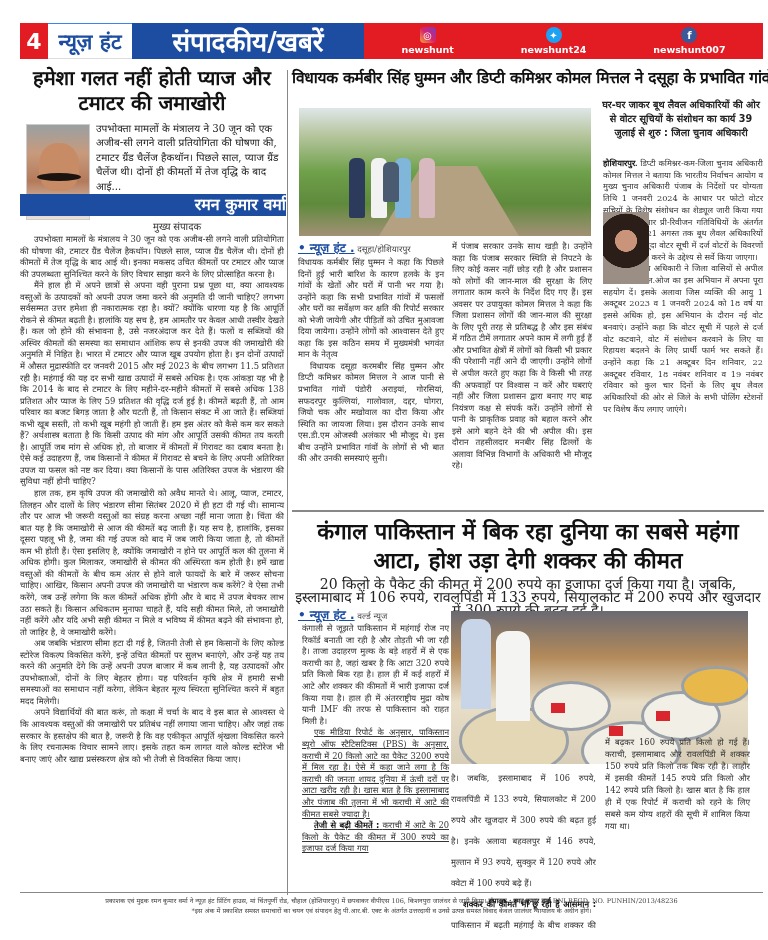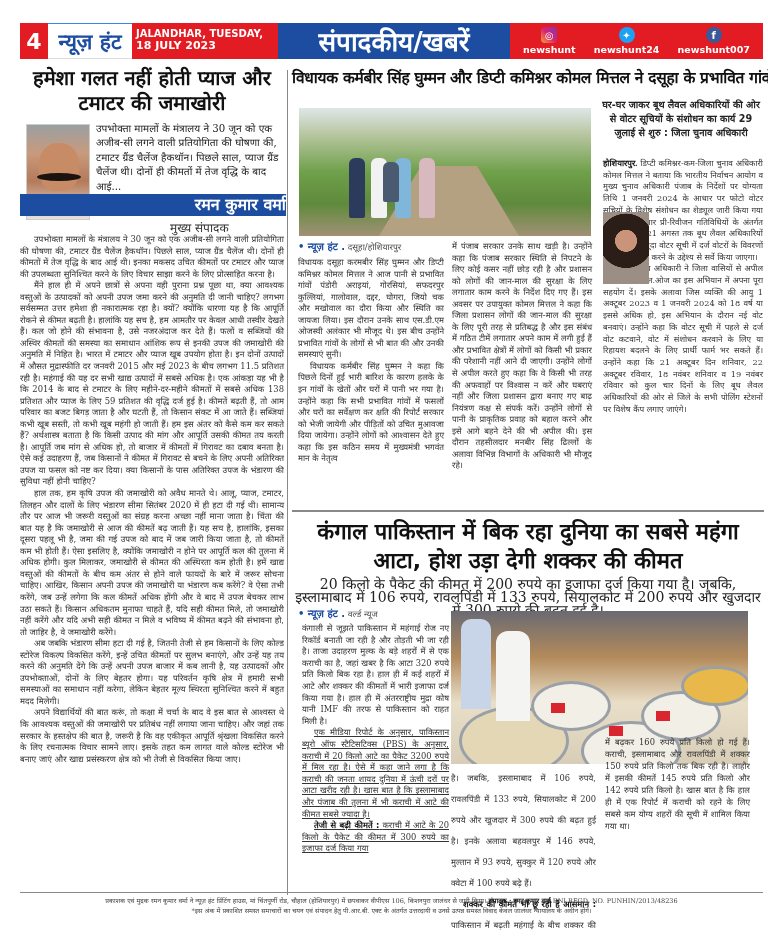--- a/index.html
+++ b/index.html
@@ -18,30 +18,30 @@
 
   .col-left { position: absolute; top: 66px; left: 20px; width: 264px; }
   .vrule { position: absolute; top: 70px; left: 287px; width: 1px; height: 825px; background: #888; }
   .ed-title { font: bold 20px "DejaVu Sans", sans-serif; text-align: center; line-height: 25px; color: #111; }
   .ed-intro { position: relative; height: 110px; margin-top: 4px; }
   .ed-photo { position: absolute; left: 6px; top: 4px; width: 64px; height: 96px; background: linear-gradient(180deg,#9aa0a2 0%,#c89a7c 30%,#b47a5a 60%,#e9e3db 100%); border: 1px solid #ccc; }
   .ed-photo .face { position:absolute; left:12px; top:18px; width:40px; height:48px; background:#c78b66; border-radius:45% 45% 40% 40%; }
   .ed-photo .mus { position:absolute; left:10px; top:48px; width:44px; height:8px; background:#1a1310; border-radius:50%; }
   .ed-teaser { position: absolute; left: 76px; top: 2px; width: 190px; font-size: 10.2px; line-height: 14.4px; color: #222; }
   .ed-byline { position: absolute; left: 0; top: 74px; width: 266px; height: 22px; background: #1c4da1; color: #fff; font: bold 16px "DejaVu Sans", sans-serif; text-align: right; line-height: 22px; }
-  .ed-role { position: absolute; top: 99px; left: 150px; font-size: 12px; color: #333; }
+  .ed-role { position: absolute; top: 99px; left: 133px; font-size: 10px; color: #333; font-family: Liberation Serif, serif; }
   .ed-body { font-size: 8.4px; line-height: 11.55px; text-align: justify; color: #333; margin-top: 4px; }
   .ed-body p { text-indent: 14px; }
 
   .mid-headline { position: absolute; top: 66px; left: 292px; width: 472px; font: bold 15.5px "DejaVu Sans", sans-serif; color: #111; white-space: nowrap; letter-spacing: -0.3px; }
   .photo1 { position: absolute; top: 108px; left: 299px; width: 292px; height: 128px; background: linear-gradient(180deg,#dfe6e8 0%,#b9c7a2 20%,#6fa04a 50%,#5f8a3c 75%,#a29176 100%); overflow: hidden; }
   .p1-road { position:absolute; left:80px; bottom:0; width:140px; height:70px; background:#b4a181; clip-path: polygon(30% 0,70% 0,100% 100%,0 100%); }
   .p1-person { position:absolute; bottom:18px; width:16px; height:60px; border-radius:6px 6px 2px 2px; }
   .dateline { font: 8.5px "DejaVu Serif", serif; color: #444; }
-  .dateline b { font-family: "DejaVu Sans", sans-serif; color: #1c4da1; font-size: 10px; }
+  .dateline b { font-family: "DejaVu Sans", sans-serif; color: #1c4da1; font-size: 12px; text-decoration: underline; }
   .mid-dateline { position: absolute; top: 239px; left: 298px; }
   .mid-c1 { position: absolute; top: 257px; left: 298px; width: 146px; font-size: 8.3px; line-height: 11.55px; text-align: justify; color: #333; }
   .mid-c2 { position: absolute; top: 241px; left: 452px; width: 140px; font-size: 8.3px; line-height: 11.55px; text-align: justify; color: #333; }
   .mid-c1 p + p { text-indent: 12px; }
 
   .right-head { position: absolute; top: 98px; left: 598px; width: 166px; font: bold 9.6px "DejaVu Sans", sans-serif; text-align: center; line-height: 14px; color: #222; }
   .right-body { position: absolute; top: 158px; left: 603px; width: 160px; font-size: 8.2px; line-height: 11.7px; text-align: justify; color: #333; }
   .right-body .lead { font-weight: bold; color: #111; font-family: Liberation Serif, serif; }
   .right-photo { float: left; width: 46px; height: 72px; margin: 2px 5px 0 0; background: radial-gradient(circle at 50% 40%, #c99479 0 22%, #2b1d17 23% 55%, #9b8e85 56% 100%); }
   .right-body p + p { text-indent: 12px; }
@@ -61,24 +61,20 @@
 
   .footer { position: absolute; top: 897px; left: 20px; width: 743px; text-align: center; font-size: 6.5px; line-height: 9.5px; color: #444; }
   .footer b { color: #111; }
 </style>
 </head>
 <body>
 
 <div class="masthead">
   <div class="mh-page">4</div>
   <div class="mh-logo">न्यूज़ हंट</div>
-  <div class="mh-date">
-    <div>JALANDHAR, TUESDAY,</div>
-    <div style="font-size:11px;">18 JULY 2023</div>
-  </div>
   <div class="mh-section">संपादकीय/खबरें</div>
   <div class="mh-social">
     <div class="soc">
       <span class="soc-ic ic-insta">◎</span>
       <span>newshunt</span>
     </div>
     <div class="soc">
       <span class="soc-ic ic-tw">✦</span>
       <span>newshunt24</span>
     </div>
@@ -117,26 +113,26 @@
   <div class="p1-person" style="left:72px;background:#f2f2f2;"></div>
   <div class="p1-person" style="left:96px;background:#7fb6d9;"></div>
   <div class="p1-person" style="left:120px;background:#d9b9c0;"></div>
   <div class="p1-person" style="left:84px;bottom:34px;height:40px;background:#4a5a70;"></div>
 </div>
 <div class="dateline mid-dateline">
   <b>• न्यूज़ हंट .</b>
   <span>दसूहा/होशियारपुर</span>
 </div>
 <div class="mid-c1">
+  <p>विधायक कर्मबीर सिंह घुम्मन ने कहा कि पिछले दिनों हुई भारी बारिश के कारण हलके के इन गांवों के खेतों और घरों में पानी भर गया है। उन्होंने कहा कि सभी प्रभावित गांवों में फसलों और घरों का सर्वेक्षण कर क्षति की रिपोर्ट सरकार को भेजी जायेगी और पीड़ितों को उचित मुआवजा दिया जायेगा। उन्होंने लोगों को आश्वासन देते हुए कहा कि इस कठिन समय में मुख्यमंत्री भगवंत मान के नेतृत्व</p>
   <p>विधायक दसूहा करमबीर सिंह घुम्मन और डिप्टी कमिश्नर कोमल मित्तल ने आज पानी से प्रभावित गांवों पंडोरी अराइयां, गोरसियां, सफदरपुर कुल्लियां, गालोवाल, दद्दर, घोगरा, जियो चक और मखोवाल का दौरा किया और स्थिति का जायजा लिया। इस दौरान उनके साथ एस.डी.एम ओजस्वी अलंकार भी मौजूद थे। इस बीच उन्होंने प्रभावित गांवों के लोगों से भी बात की और उनकी समस्याएं सुनी।</p>
-  <p>विधायक कर्मबीर सिंह घुम्मन ने कहा कि पिछले दिनों हुई भारी बारिश के कारण हलके के इन गांवों के खेतों और घरों में पानी भर गया है। उन्होंने कहा कि सभी प्रभावित गांवों में फसलों और घरों का सर्वेक्षण कर क्षति की रिपोर्ट सरकार को भेजी जायेगी और पीड़ितों को उचित मुआवजा दिया जायेगा। उन्होंने लोगों को आश्वासन देते हुए कहा कि इस कठिन समय में मुख्यमंत्री भगवंत मान के नेतृत्व</p>
 </div>
 <div class="mid-c2">में पंजाब सरकार उनके साथ खड़ी है। उन्होंने कहा कि पंजाब सरकार स्थिति से निपटने के लिए कोई कसर नहीं छोड़ रही है और प्रशासन को लोगों की जान-माल की सुरक्षा के लिए लगातार काम करने के निर्देश दिए गए हैं। इस अवसर पर उपायुक्त कोमल मित्तल ने कहा कि जिला प्रशासन लोगों की जान-माल की सुरक्षा के लिए पूरी तरह से प्रतिबद्ध है और इस संबंध में गठित टीमें लगातार अपने काम में लगी हुई हैं और प्रभावित क्षेत्रों में लोगों को किसी भी प्रकार की परेशानी नहीं आने दी जाएगी। उन्होंने लोगों से अपील करते हुए कहा कि वे किसी भी तरह की अफवाहों पर विश्वास न करें और घबराएं नहीं और जिला प्रशासन द्वारा बनाए गए बाढ़ नियंत्रण कक्ष से संपर्क करें। उन्होंने लोगों से पानी के प्राकृतिक प्रवाह को बहाल करने और इसे आगे बहने देने की भी अपील की। इस दौरान तहसीलदार मनबीर सिंह ढिल्लों के अलावा विभिन्न विभागों के अधिकारी भी मौजूद रहे।</div>
 
-<h3 class="right-head">घर-घर जाकर बूथ लैवल अधिकारियों की ओर से वोटर सूचियों के संशोधन का कार्य 29 जुलाई से शुरु : जिला चुनाव अधिकारी</h3>
+<h3 class="right-head">घर-घर जाकर बूथ लैवल अधिकारियों की ओर से वोटर सूचियों के संशोधन का कार्य 39 जुलाई से शुरु : जिला चुनाव अधिकारी</h3>
 <div class="right-body">
   <p><span class="lead">होशियारपुर.</span>
   <span>डिप्टी कमिश्नर-कम-जिला चुनाव अधिकारी कोमल मित्तल ने बताया कि भारतीय निर्वाचन आयोग व मुख्य चुनाव अधिकारी पंजाब के निर्देशों पर योग्यता तिथि 1 जनवरी 2024 के आधार पर फोटो वोटर सूचियों के विशेष संशोधन का शेड्यूल जारी किया गया है। इसके अनुसार प्री-रिवीजन गतिविधियों के अंतर्गत 21 जुलाई से 21 अगस्त तक बूथ लैवल अधिकारियों की ओर से मौजूदा वोटर सूची में दर्ज वोटरों के विवरणों की वैरीफिकेशन करने के उद्देश्य से सर्वे किया जाएगा।</span></p>
   <p>जिला चुनाव अधिकारी ने जिला वासियों से अपील की कि वे बी.एल.ओज का इस अभियान में अपना पूरा सहयोग दें। इसके अलावा जिस व्यक्ति की आयु 1 अक्टूबर 2023 व 1 जनवरी 2024 को 18 वर्ष या इससे अधिक हो, इस अभियान के दौरान नई वोट बनवाएं। उन्होंने कहा कि वोटर सूची में पहले से दर्ज वोट कटवाने, वोट में संशोधन करवाने के लिए या रिहायश बदलने के लिए प्रार्थी फार्म भर सकते हैं। उन्होंने कहा कि 21 अक्टूबर दिन शनिवार, 22 अक्टूबर रविवार, 18 नवंबर शनिवार व 19 नवंबर रविवार को कुल चार दिनों के लिए बूथ लैवल अधिकारियों की ओर से जिले के सभी पोलिंग स्टेशनों पर विशेष कैंप लगाए जाएंगे।</p>
 </div>
 <div class="right-photo" style="position:absolute;top:210px;left:603px;"></div>
 
 <div class="hrule" style="top:510px;left:292px;width:472px;"></div>
 
 <h2 class="pk-head">कंगाल पाकिस्तान में बिक रहा दुनिया का सबसे महंगा आटा, होश उड़ा देगी शक्कर की कीमत</h2>

